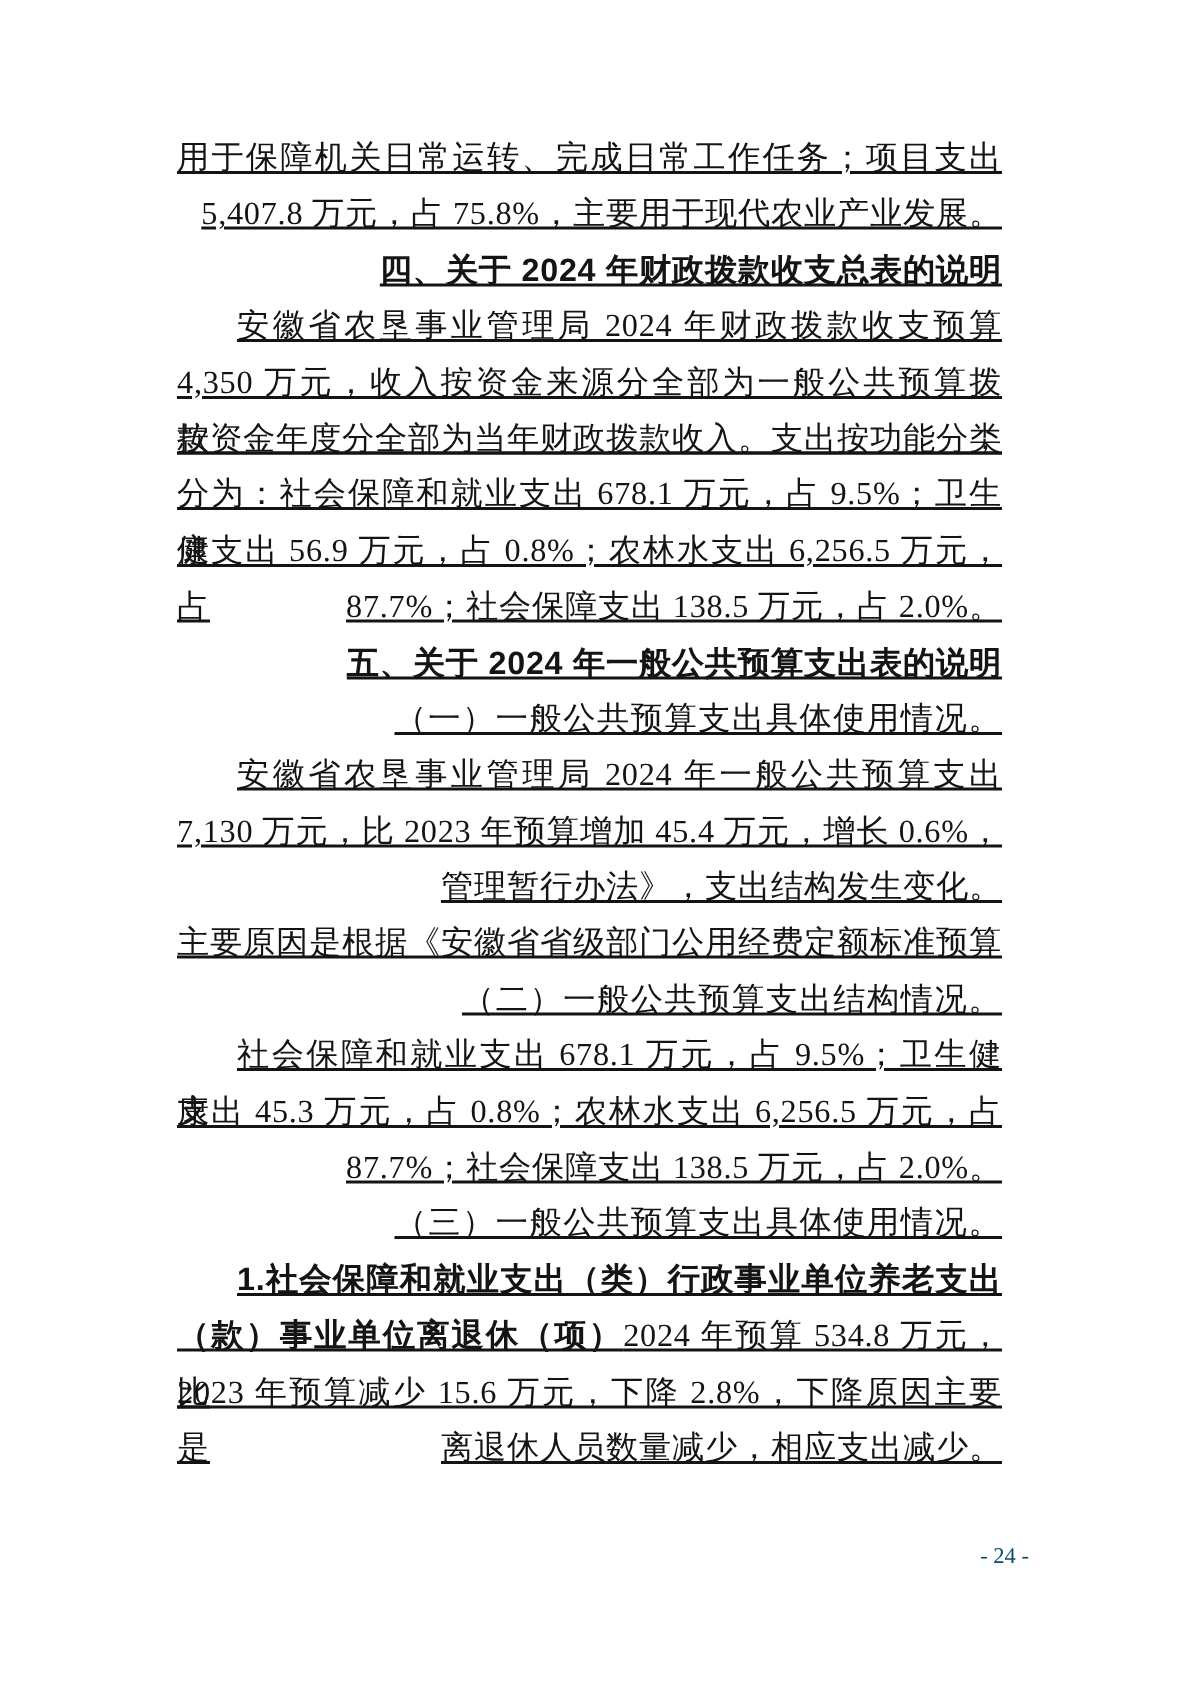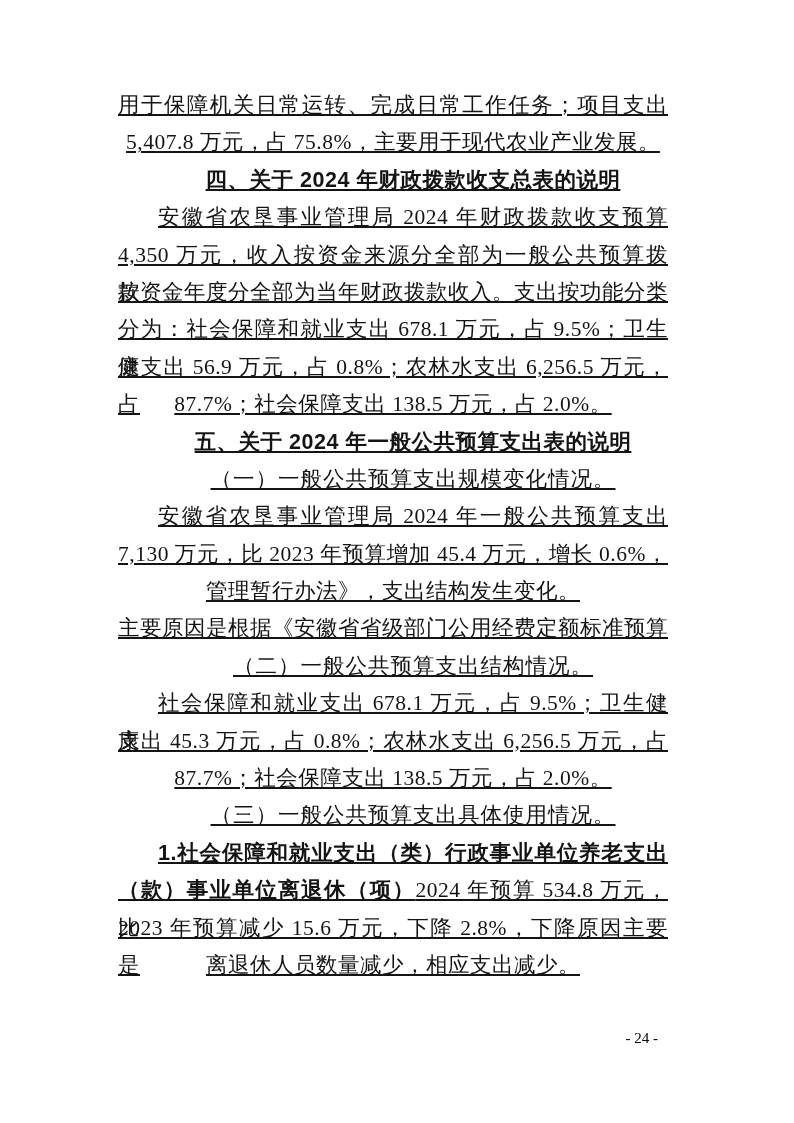--- a/index.html
+++ b/index.html
@@ -20,21 +20,21 @@
     position: absolute;
     left: 118px;
     top: 87px;
     width: 550px;
     text-decoration: underline;
   }
   .ln {
     font-size: 21.5px;
     line-height: 37.4px;
     height: 37.4px;
-    text-align: center;
+    text-align: right;
     letter-spacing: 0.5px;
   }
   
   .j {
     text-align: justify;
     text-align-last: justify;
   }
   
   .ind {
     text-indent: 40px;
@@ -49,24 +49,24 @@
   .sub {
     letter-spacing: 1px;
   }
   .bold {
     font-weight: 700;
     font-family: "Liberation Sans", "DejaVu Sans", sans-serif;
   }
   .pageno {
     position: absolute;
     top: 1028px;
-    right: 136px;
+    right: 108px;
     font-size: 15px;
     line-height: 20px;
-    color: #000000;
+    color: #0c4a6e;
     font-family: "Liberation Serif", "DejaVu Serif", serif;
   }
 </style>
 </head>
 <body>
 
 <div class="page">
   <main class="text-block">
 
     <div class="ln j">用于保障机关日常运转、完成日常工作任务；项目支出</div>
@@ -76,21 +76,21 @@
 
     <div class="ln j ind">安徽省农垦事业管理局 2024 年财政拨款收支预算</div>
     <div class="ln j">4,350 万元，收入按资金来源分全部为一般公共预算拨款，</div>
     <div class="ln j">按资金年度分全部为当年财政拨款收入。支出按功能分类</div>
     <div class="ln j">分为：社会保障和就业支出 678.1 万元，占 9.5%；卫生健</div>
     <div class="ln j">康支出 56.9 万元，占 0.8%；农林水支出 6,256.5 万元，占</div>
     <div class="ln">87.7%；社会保障支出 138.5 万元，占 2.0%。</div>
 
     <div class="ln head ind">五、关于 2024 年一般公共预算支出表的说明</div>
 
-    <div class="ln sub ind">（一）一般公共预算支出规模变化情况。</div>
+    <div class="ln sub ind">（一）一般公共预算支出具体使用情况。</div>
 
     <div class="ln j ind">安徽省农垦事业管理局 2024 年一般公共预算支出</div>
     <div class="ln j">7,130 万元，比 2023 年预算增加 45.4 万元，增长 0.6%，</div>
     <div class="ln">管理暂行办法》，支出结构发生变化。</div>
     <div class="ln j">主要原因是根据《安徽省省级部门公用经费定额标准预算</div>
 
     <div class="ln sub ind">（二）一般公共预算支出结构情况。</div>
 
     <div class="ln j ind">社会保障和就业支出 678.1 万元，占 9.5%；卫生健康</div>
     <div class="ln j">支出 45.3 万元，占 0.8%；农林水支出 6,256.5 万元，占</div>

